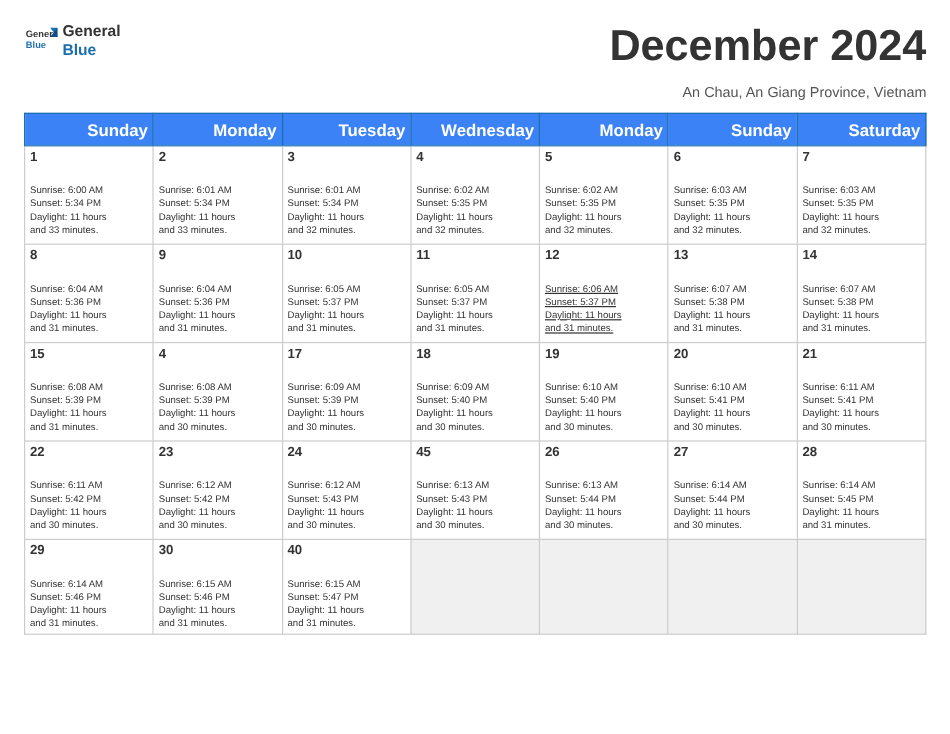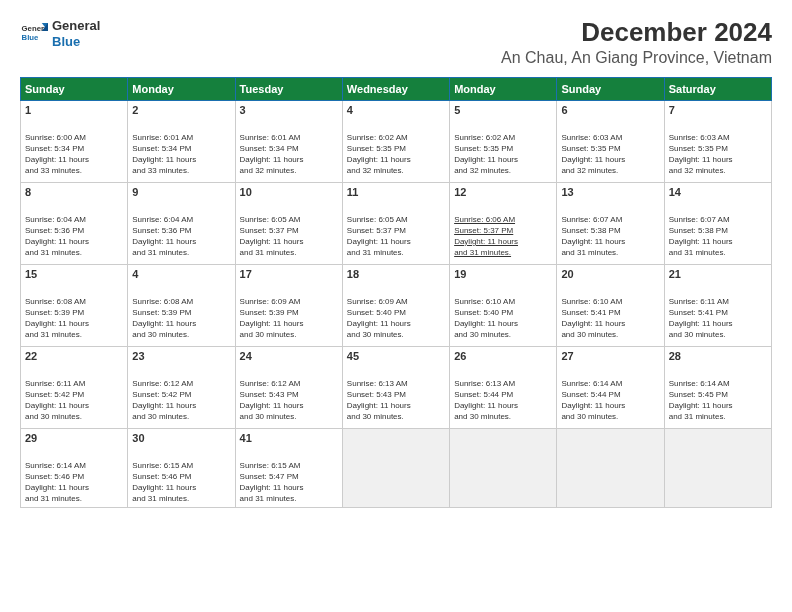--- a/index.html
+++ b/index.html
@@ -28,42 +28,42 @@
       gap: 4px;
     }
     .logo-icon {
       width: 28px;
       height: 28px;
     }
     .title-block {
       text-align: right;
     }
     .main-title {
-      font-size: 26px;
+      font-size: 36px;
       font-weight: bold;
       color: #333;
       line-height: 1.1;
     }
     .subtitle {
-      font-size: 16px;
+      font-size: 12px;
       color: #555;
-      margin-top: 2px;
+      margin-top: 12px;
     }
     .calendar {
       width: 100%;
       border-collapse: collapse;
       table-layout: fixed;
     }
     .calendar th {
-      background: #15803d;
+      background: #3b82f6;
       color: #fff;
-      font-size: 11px;
+      font-size: 14px;
       font-weight: bold;
       padding: 5px 4px;
-      text-align: left;
+      text-align: right;
       border: 1px solid #1a6faf;
     }
     .calendar td {
       border: 1px solid #ccc;
       vertical-align: top;
       padding: 3px 4px;
       font-size: 8.5px;
       color: #333;
       width: 14.28%;
       height: 82px;
@@ -338,21 +338,21 @@
 and 31 minutes.</div>
           </td>
           <td>
             <span class="day-num">30</span>
             <div class="day-info" style="white-space: pre-line;">Sunrise: 6:15 AM
 Sunset: 5:46 PM
 Daylight: 11 hours
 and 31 minutes.</div>
           </td>
           <td>
-            <span class="day-num">41</span>
+            <span class="day-num">40</span>
             <div class="day-info" style="white-space: pre-line;">Sunrise: 6:15 AM
 Sunset: 5:47 PM
 Daylight: 11 hours
 and 31 minutes.</div>
           </td>
           <td class="empty"></td>
           <td class="empty"></td>
           <td class="empty"></td>
           <td class="empty"></td>
         </tr>

